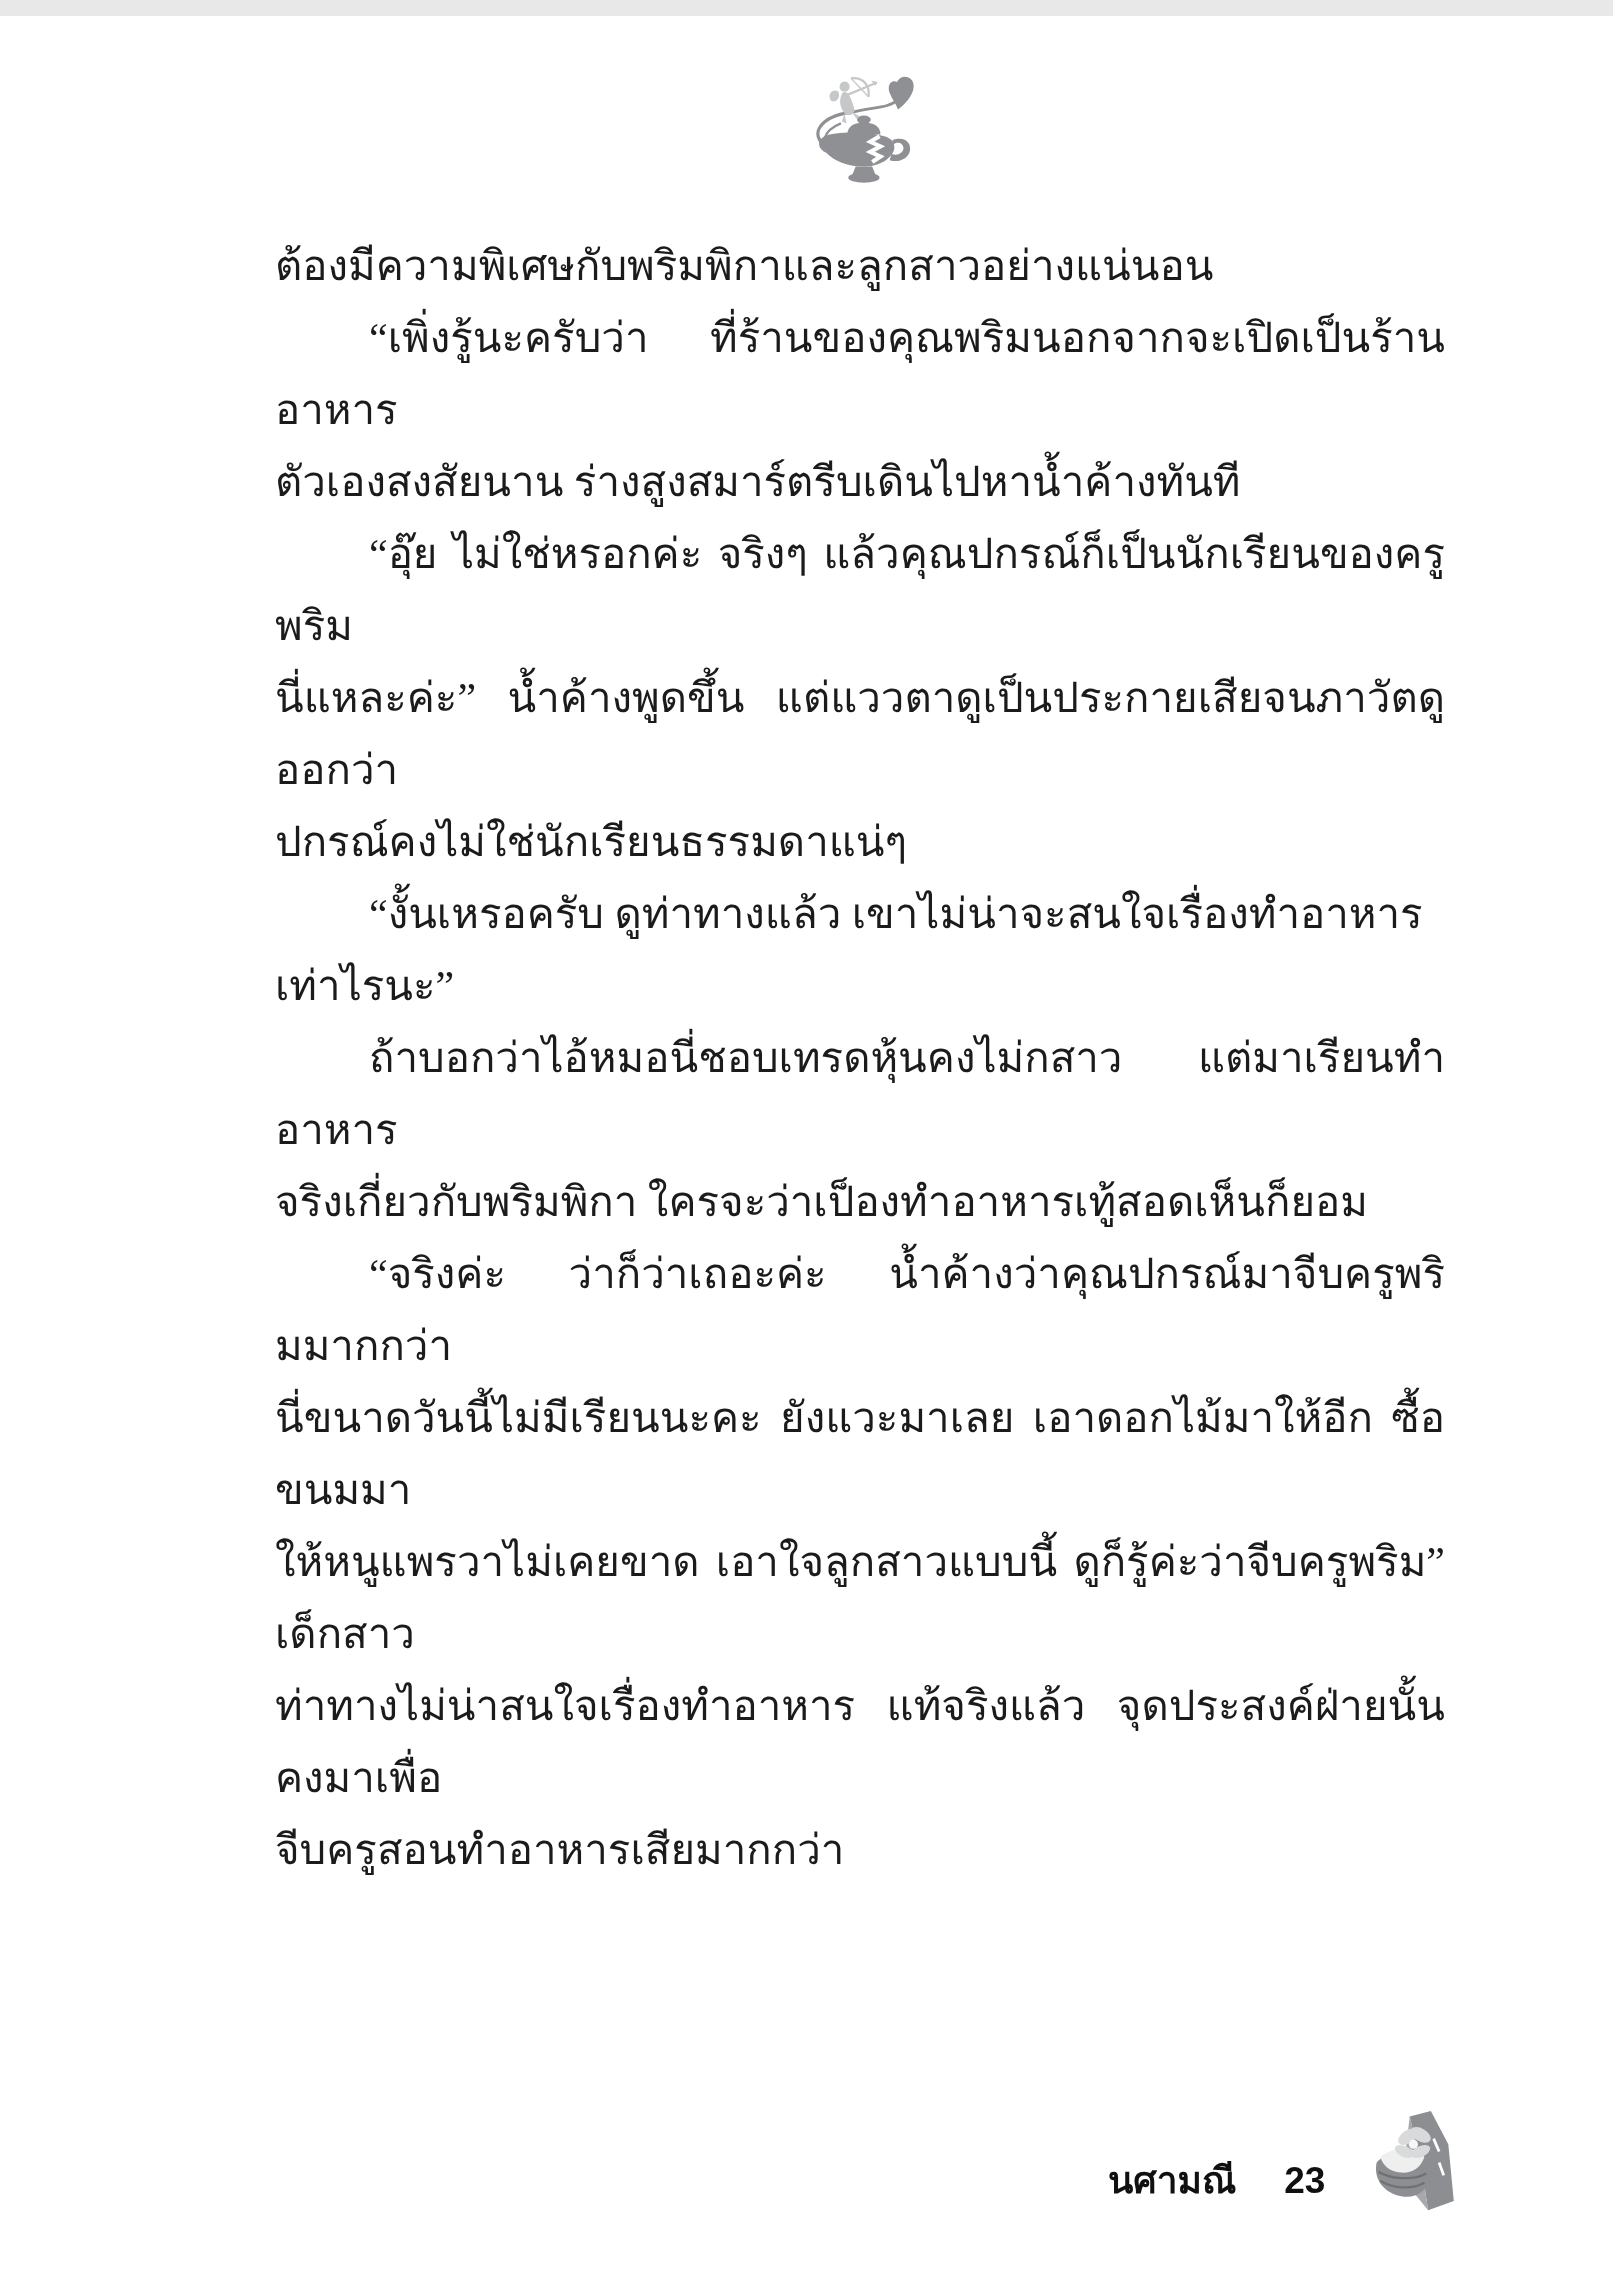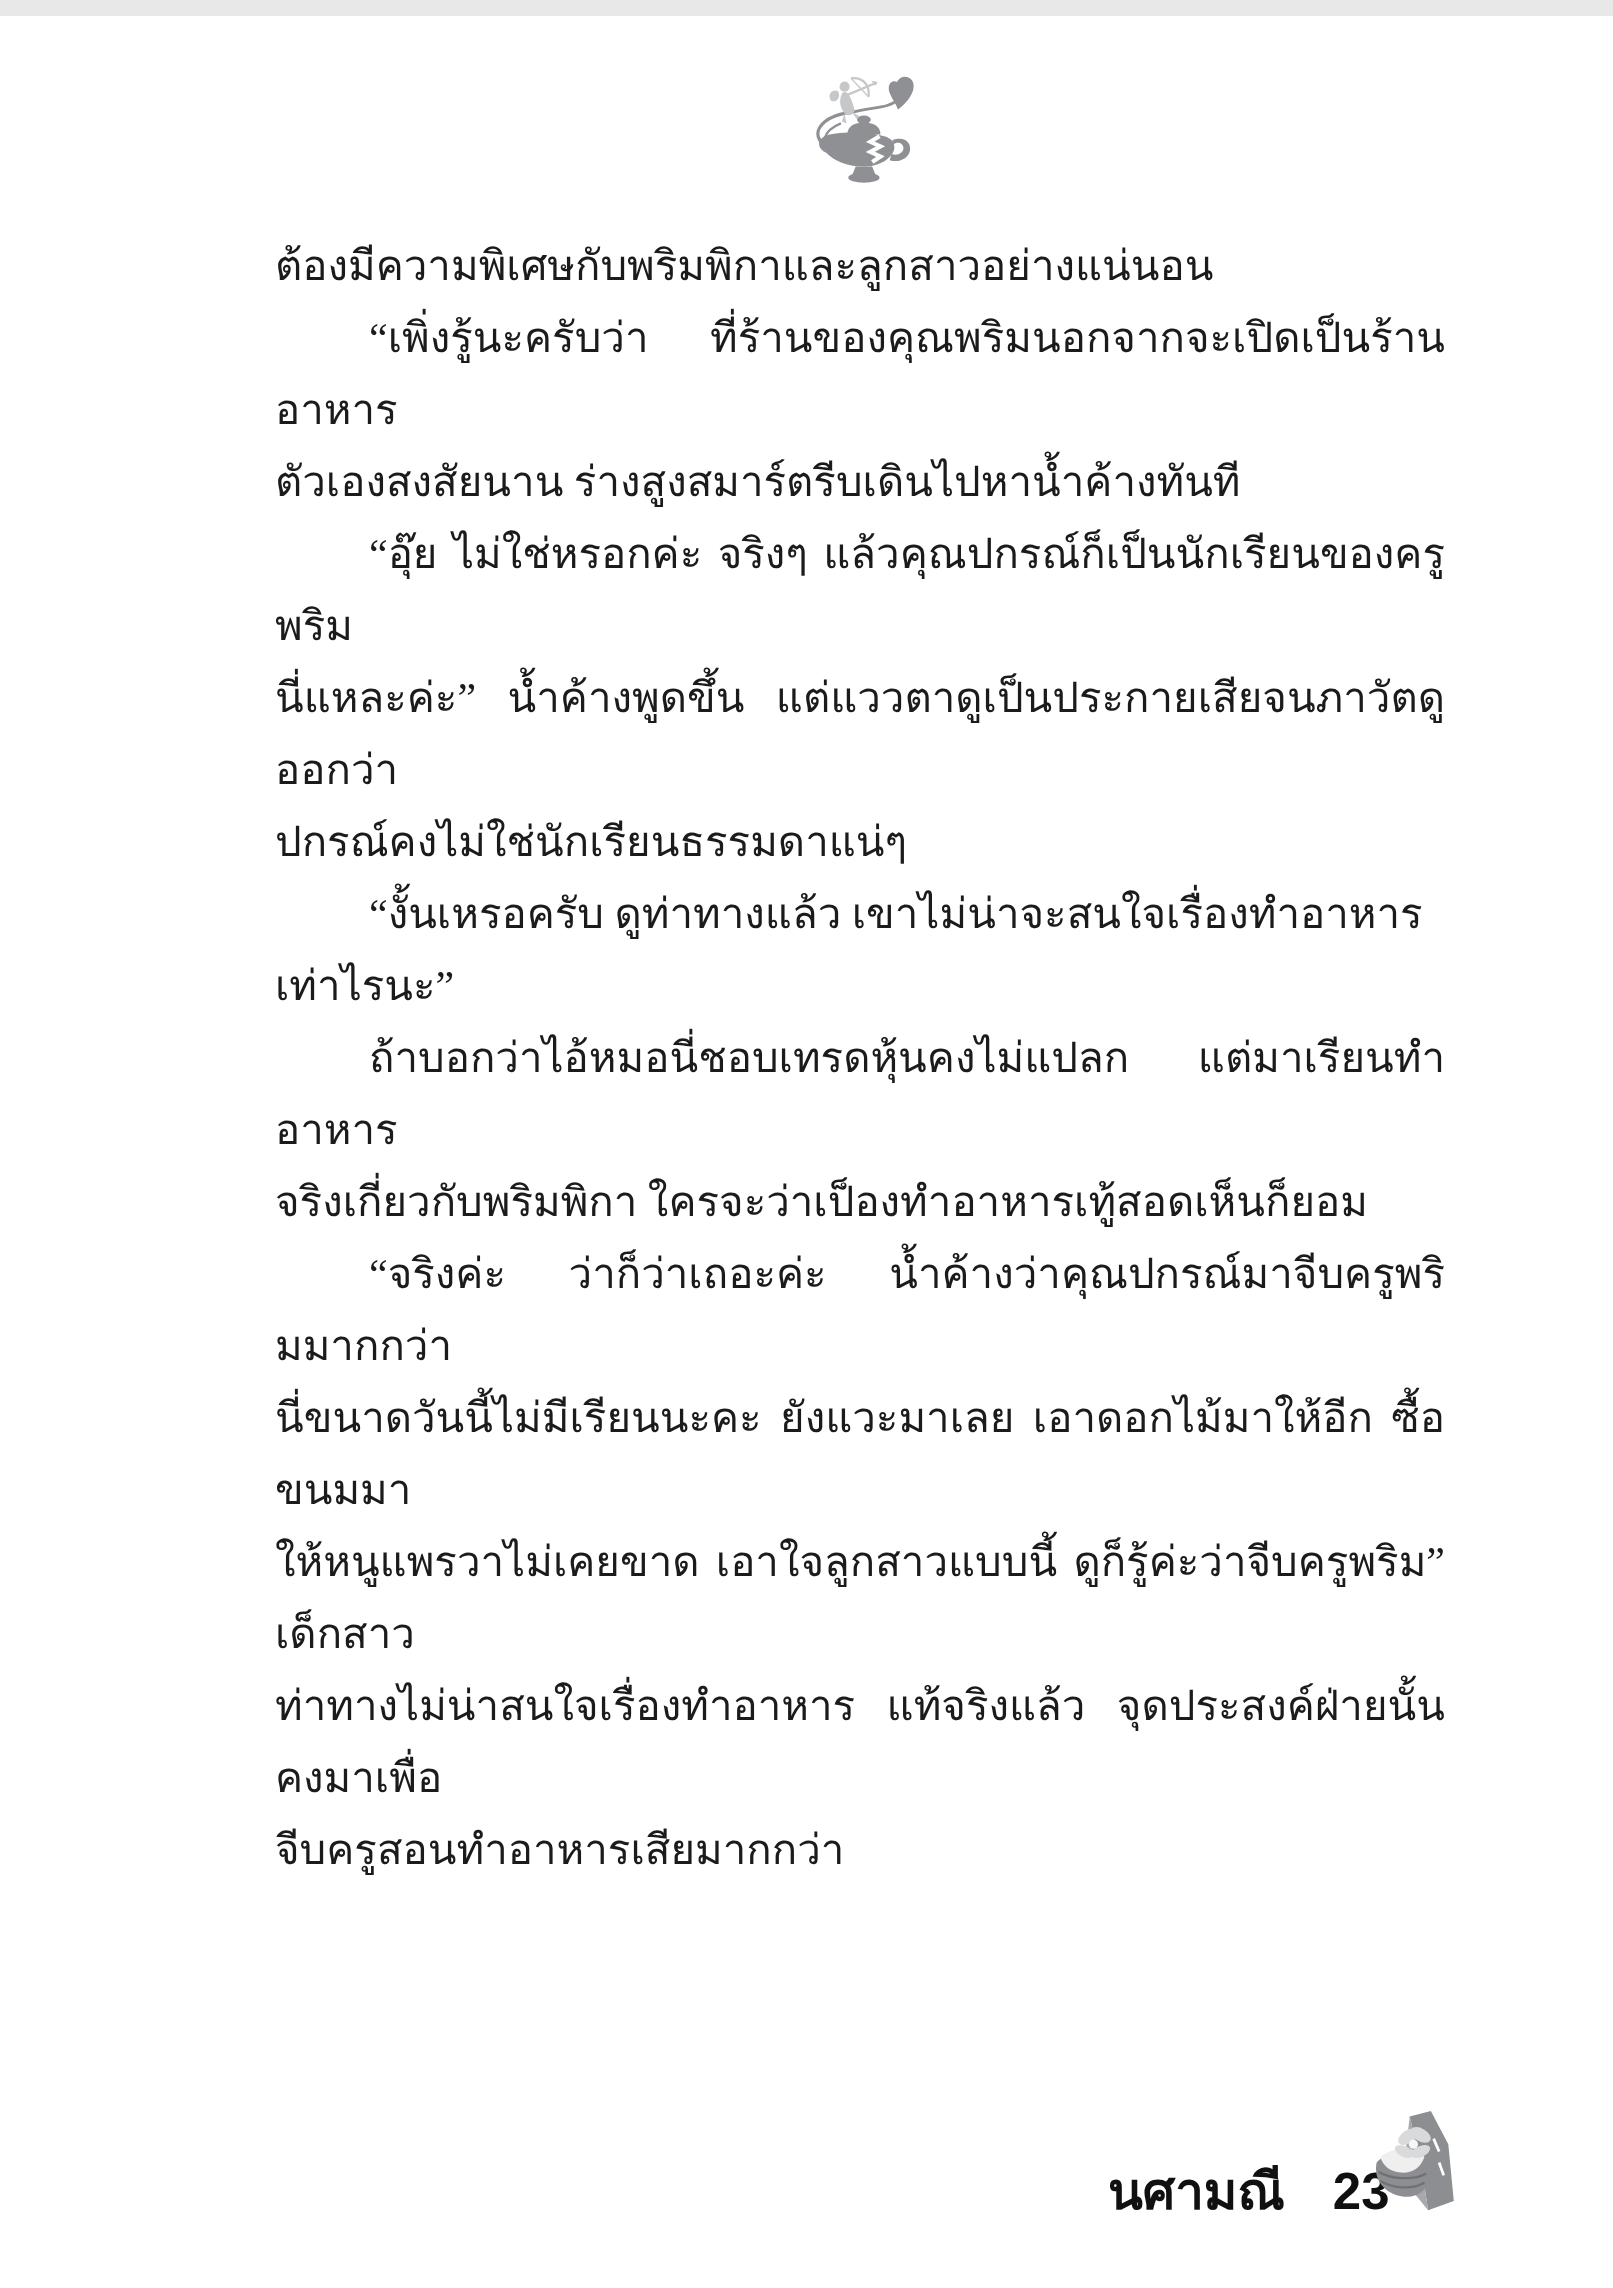--- a/index.html
+++ b/index.html
@@ -39,21 +39,21 @@
 
   
   .footer {
     position: absolute;
     left: 1108px;
     top: 2134px;
     display: flex;
     align-items: baseline;
     font-family: "Liberation Sans", sans-serif;
     font-weight: 700;
-    font-size: 51px;
+    font-size: 37px;
     color: #101010;
     white-space: nowrap;
   }
   .footer .page-num { margin-left: 48px; }
   .ornament-footer {
     position: absolute;
     left: 1373px;
     top: 2095px;
     width: 90px;
     height: 103px;
@@ -99,21 +99,21 @@
   </div>
 
   <main class="text-block" style="color: rgb(27, 27, 27);">
       <div class="line">ต้องมีความพิเศษกับพริมพิกาและลูกสาวอย่างแน่นอน</div>
       <div class="line indent justify">“เพิ่งรู้นะครับว่า ที่ร้านของคุณพริมนอกจากจะเปิดเป็นร้านอาหาร</div>
       <div class="line">ตัวเองสงสัยนาน ร่างสูงสมาร์ตรีบเดินไปหาน้ำค้างทันที</div>
       <div class="line indent justify">“อุ๊ย ไม่ใช่หรอกค่ะ จริงๆ แล้วคุณปกรณ์ก็เป็นนักเรียนของครูพริม</div>
       <div class="line justify">นี่แหละค่ะ” น้ำค้างพูดขึ้น แต่แววตาดูเป็นประกายเสียจนภาวัตดูออกว่า</div>
       <div class="line">ปกรณ์คงไม่ใช่นักเรียนธรรมดาแน่ๆ</div>
       <div class="line indent">“งั้นเหรอครับ ดูท่าทางแล้ว เขาไม่น่าจะสนใจเรื่องทำอาหารเท่าไรนะ”</div>
-      <div class="line indent justify">ถ้าบอกว่าไอ้หมอนี่ชอบเทรดหุ้นคงไม่แปลก แต่มาเรียนทำอาหาร</div>
+      <div class="line indent justify">ถ้าบอกว่าไอ้หมอนี่ชอบเทรดหุ้นคงไม่กสาว แต่มาเรียนทำอาหาร</div>
       <div class="line">จริงเกี่ยวกับพริมพิกา ใครจะว่าเป็องทำอาหารเทู้สอดเห็นก็ยอม</div>
       <div class="line indent justify">“จริงค่ะ ว่าก็ว่าเถอะค่ะ น้ำค้างว่าคุณปกรณ์มาจีบครูพริมมากกว่า</div>
       <div class="line justify">นี่ขนาดวันนี้ไม่มีเรียนนะคะ ยังแวะมาเลย เอาดอกไม้มาให้อีก ซื้อขนมมา</div>
       <div class="line justify">ให้หนูแพรวาไม่เคยขาด เอาใจลูกสาวแบบนี้ ดูก็รู้ค่ะว่าจีบครูพริม” เด็กสาว</div>
       <div class="line justify">ท่าทางไม่น่าสนใจเรื่องทำอาหาร แท้จริงแล้ว จุดประสงค์ฝ่ายนั้นคงมาเพื่อ</div>
       <div class="line">จีบครูสอนทำอาหารเสียมากกว่า</div>
     </main>
 
   <footer class="footer">
     <span class="book-title">นศามณี</span>

